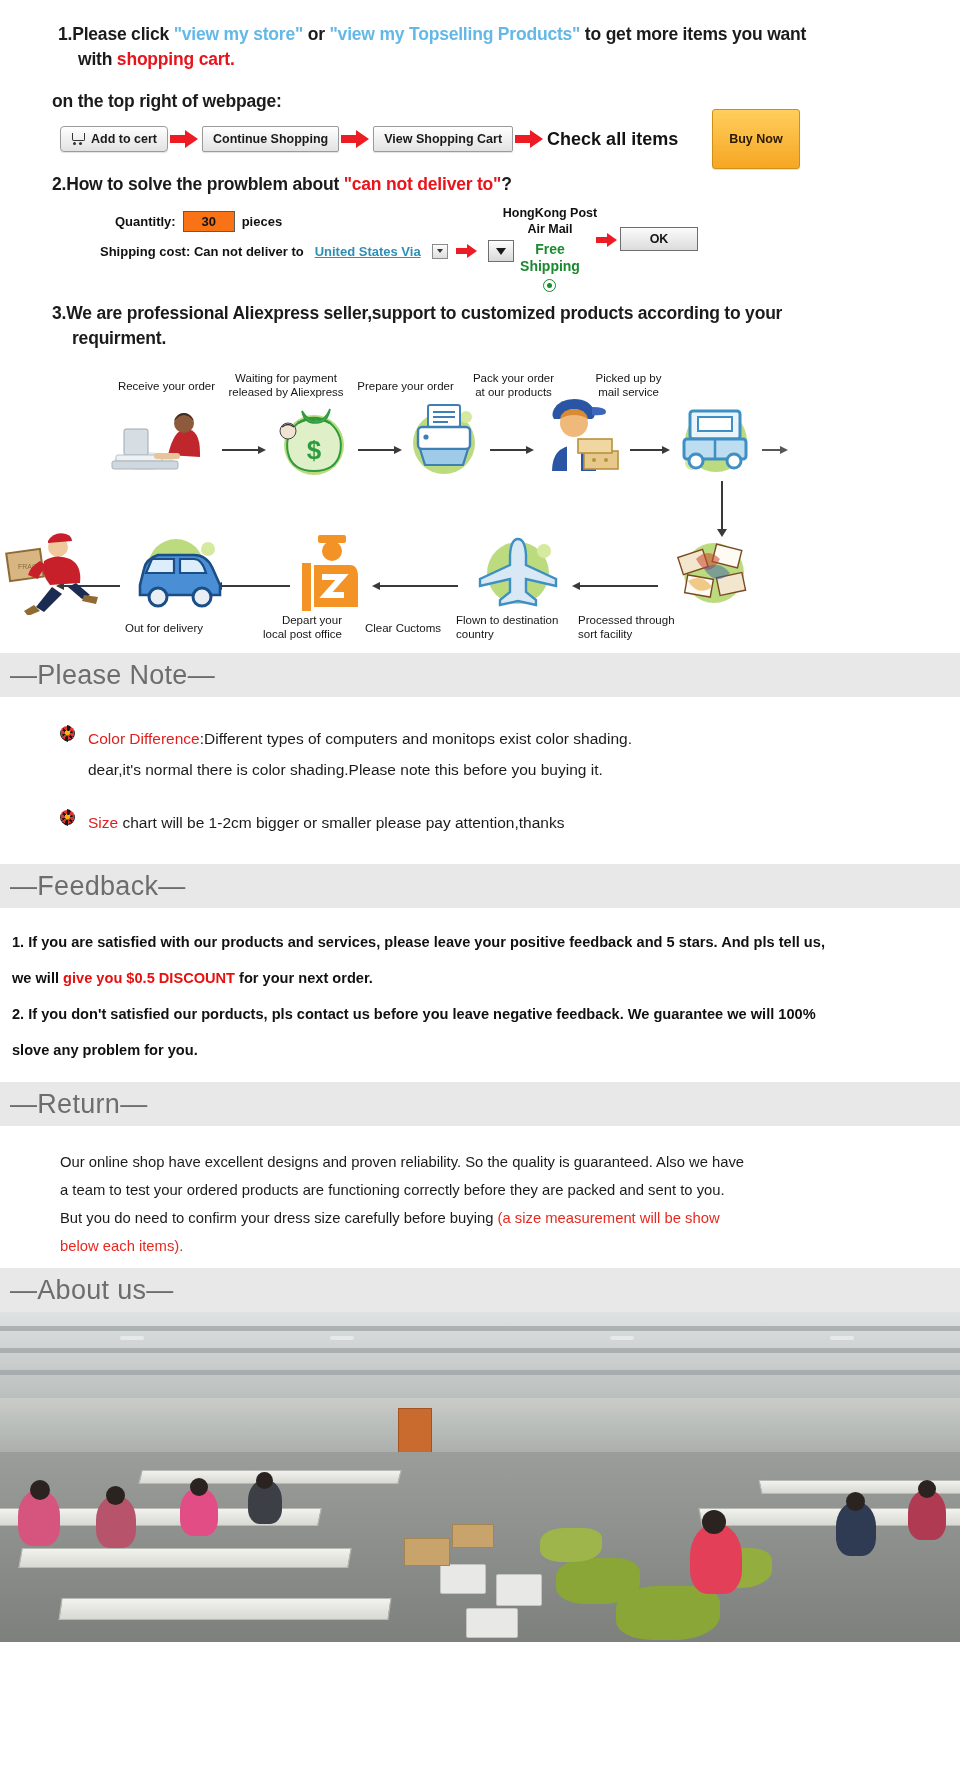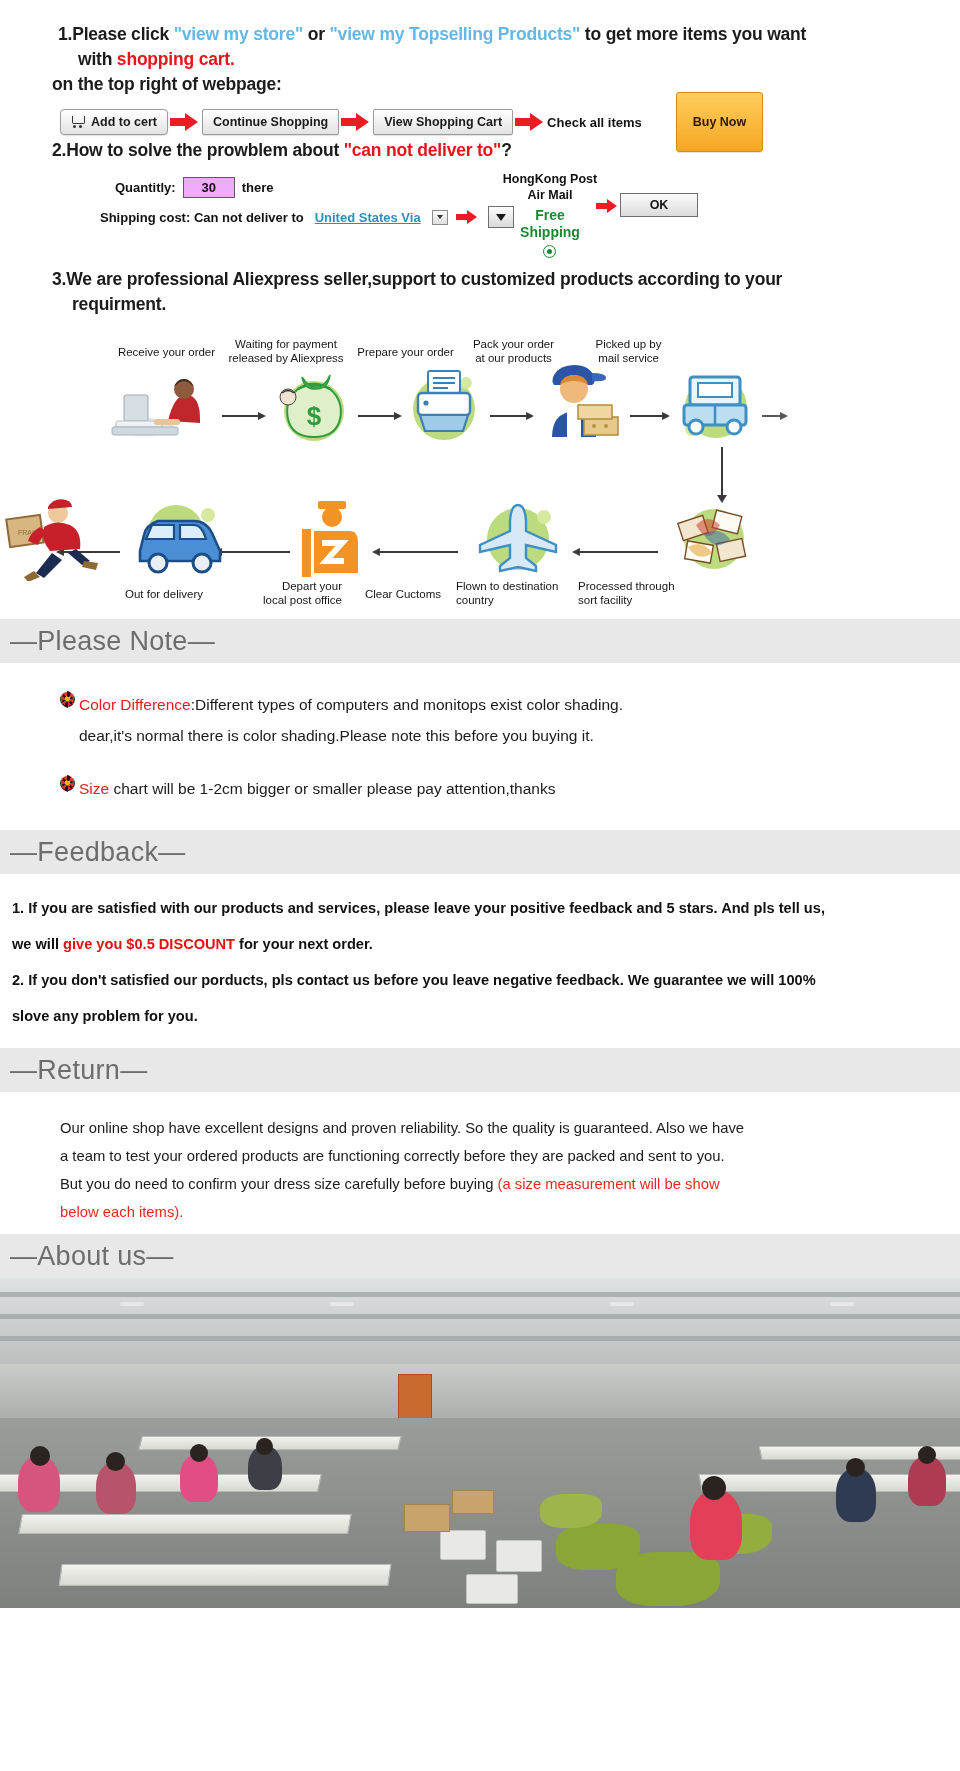--- a/index.html
+++ b/index.html
@@ -17,21 +17,21 @@
 
   .inst-line {
     font-size:17.5px; line-height:25px; color:#1b1b1b;
     font-weight:600; letter-spacing:-0.2px;
   }
   .i-blue { color:#63b8e8; font-weight:600; }
   .i-red  { color:#e8141c; font-weight:600; }
 
   .row-1 { padding-left:58px; }
   .row-1b { padding-left:78px; }
-  .row-2 { padding-left:52px; margin-top:0; }
+  .row-2 { padding-left:52px; margin-top:17px; }
 
   
   .btn-strip {
     display:flex; align-items:center; gap:0;
     padding-left:60px; margin-top:9px; height:32px;
   }
   .ui-btn {
     border:1px solid #9b9b9b;
     background:linear-gradient(#ffffff,#e2e2e2);
     border-radius:4px;
@@ -60,30 +60,30 @@
     width:34px; height:18px; position:relative; flex:none;
   }
   .red-arrow:before{
     content:""; position:absolute; left:2px; top:5px; width:17px; height:8px; background:#ec1b24;
   }
   .red-arrow:after{
     content:""; position:absolute; left:17px; top:0px;
     border-top:9px solid transparent; border-bottom:9px solid transparent;
     border-left:13px solid #ec1b24;
   }
-  .plain-label { font-size:13px; color:#131313; font-weight:600; white-space:nowrap; }
+  .plain-label { font-size:18px; color:#131313; font-weight:600; white-space:nowrap; }
 
   
   .deliver {
     position:relative; height:92px; margin-top:6px;
   }
   .dl-qty { position:absolute; left:115px; top:8px; display:flex; align-items:center; gap:7px;
             font-size:13px; font-weight:600; }
   .txtbox {
-    display:inline-block; border:1px solid #5b5b5b; background:#f0abfc;
+    display:inline-block; border:1px solid #5b5b5b; background:#f97316;
     min-width:52px; text-align:center; font-size:13px; padding:2px 6px; font-weight:600;
   }
   .dl-ship { position:absolute; left:100px; top:37px; display:flex; align-items:center; gap:7px;
              font-size:13px; font-weight:600; white-space:nowrap;}
   .country {
     color:#2e8fb5; text-decoration:underline; font-weight:600; padding:0 4px;
   }
   .mini-sel {
     width:16px; height:15px; border:1px solid #8b8b8b; background:linear-gradient(#fcfcfc,#dedede);
     display:inline-flex; align-items:center; justify-content:center;
@@ -154,21 +154,21 @@
     width:960px; height:44px; background:#e8e8e8;
     display:flex; align-items:center; padding-left:10px;
   }
   .banner-txt {
     font-size:27px; color:#6d6d6d; font-weight:400; letter-spacing:.3px;
     font-family:"Liberation Sans", sans-serif;
   }
 
   
   .note-wrap { padding:26px 0 18px 60px; }
-  .note-item { display:flex; align-items:flex-start; gap:4px; margin-bottom:8px; }
+  .note-item { display:flex; align-items:flex-start; gap:13px; margin-bottom:8px; }
   .flower {
     flex:none; width:15px; height:15px; margin-top:3px; position:relative;
   }
   .flower:before{
     content:""; position:absolute; inset:0; border-radius:50%;
     background:radial-gradient(circle at 50% 45%, #ffb400 0 22%, #d33 23% 62%, #2b2b2b 63% 100%);
   }
   .flower:after{
     content:""; position:absolute; left:2px; top:-1px; width:11px; height:17px;
     background:
@@ -250,21 +250,21 @@
 
   <div class="inst-line row-2">
     <span>2.How to solve the prowblem about </span><span class="i-red">"can not deliver to"</span><span>?</span>
   </div>
 
   <div class="deliver">
 
     <div class="dl-qty">
       <span>Quantitly:</span>
       <span class="txtbox">30</span>
-      <span>there</span>
+      <span>pieces</span>
     </div>
 
     <div class="dl-ship">
       <span>Shipping cost: Can not deliver to</span>
       <span class="country">United States Via</span>
       <span class="mini-sel">
           <span></span>
         </span>
       <span class="red-arrow sm"></span>
       <span class="big-sel">

